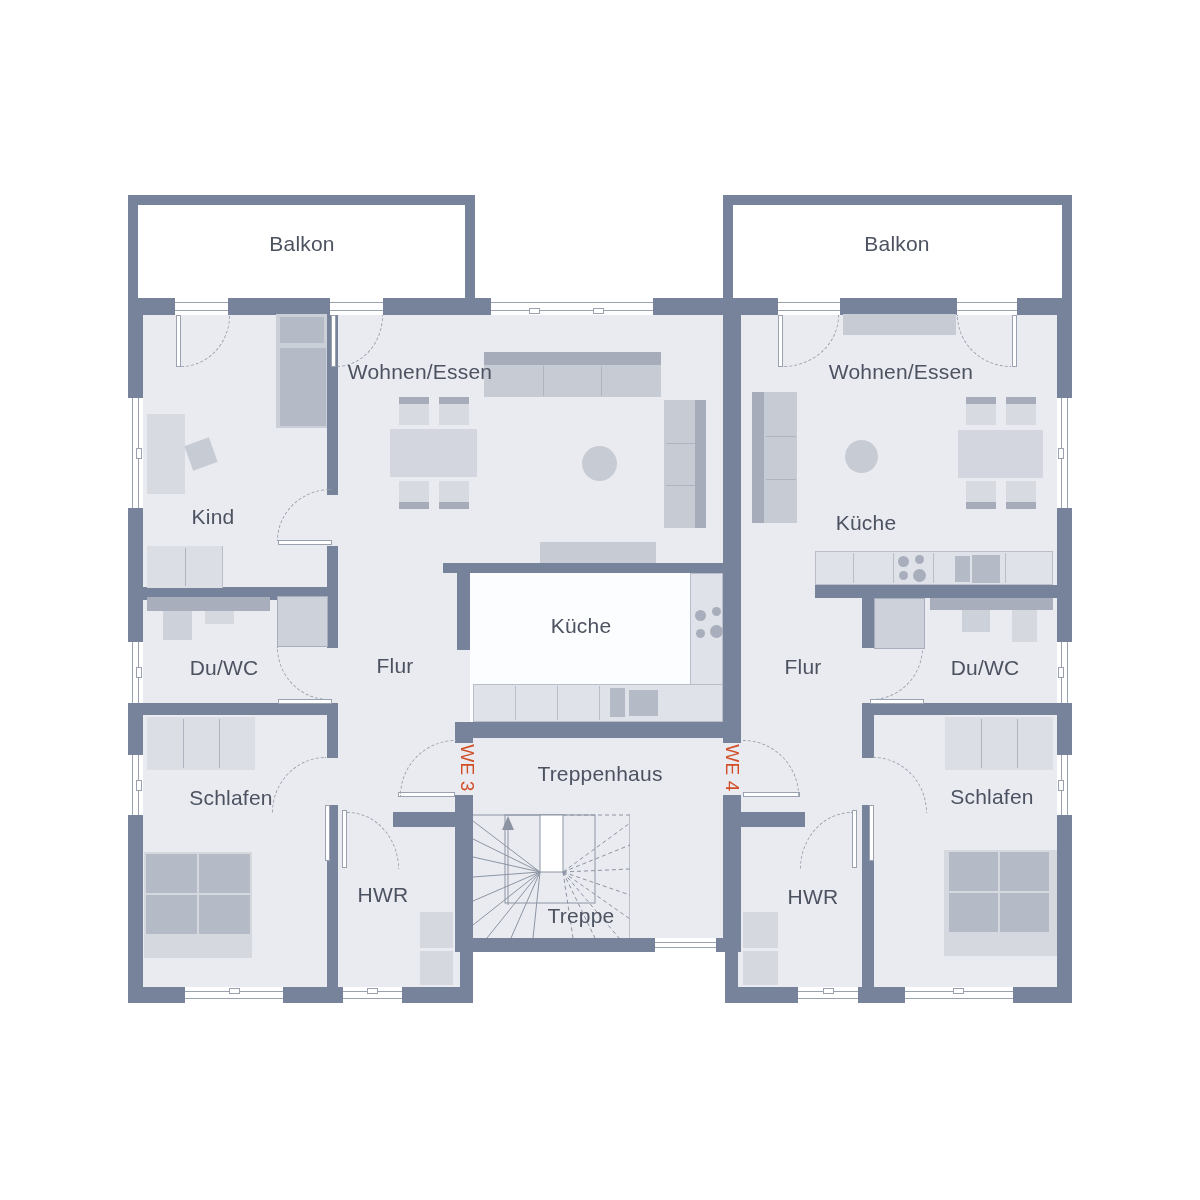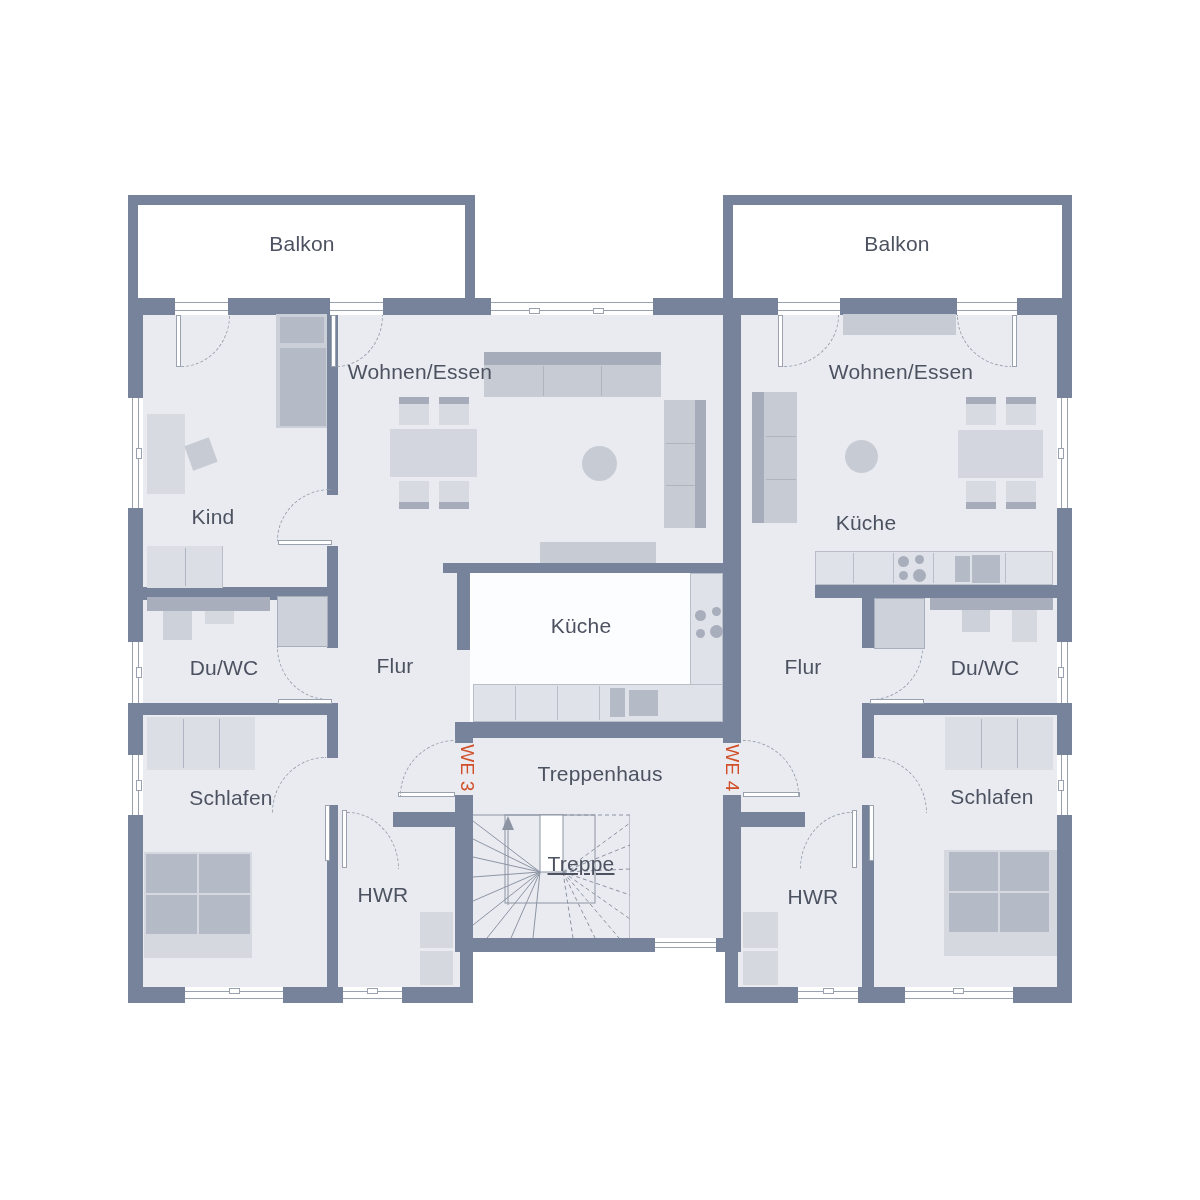--- a/index.html
+++ b/index.html
@@ -357,17 +357,17 @@
   <div class="lbl" style="left:866px;top:523px;">Küche</div>
   <div class="lbl" style="left:224px;top:668px;">Du/WC</div>
   <div class="lbl" style="left:985px;top:668px;">Du/WC</div>
   <div class="lbl" style="left:395px;top:666px;">Flur</div>
   <div class="lbl" style="left:803px;top:667px;">Flur</div>
   <div class="lbl" style="left:231px;top:798px;">Schlafen</div>
   <div class="lbl" style="left:992px;top:797px;">Schlafen</div>
   <div class="lbl" style="left:383px;top:895px;">HWR</div>
   <div class="lbl" style="left:813px;top:897px;">HWR</div>
   <div class="lbl" style="left:600px;top:774px;">Treppenhaus</div>
-  <div class="lbl" style="left:581px;top:864px;text-decoration:underline;">Treppe</div>
+  <div class="lbl" style="left:581px;top:916px;">Treppe</div>
   <div class="lbl rot acc" style="left:467px;top:768px;">WE 3</div>
   <div class="lbl rot acc" style="left:732px;top:768px;">WE 4</div>
 
 </div>
 
 </body></html>

